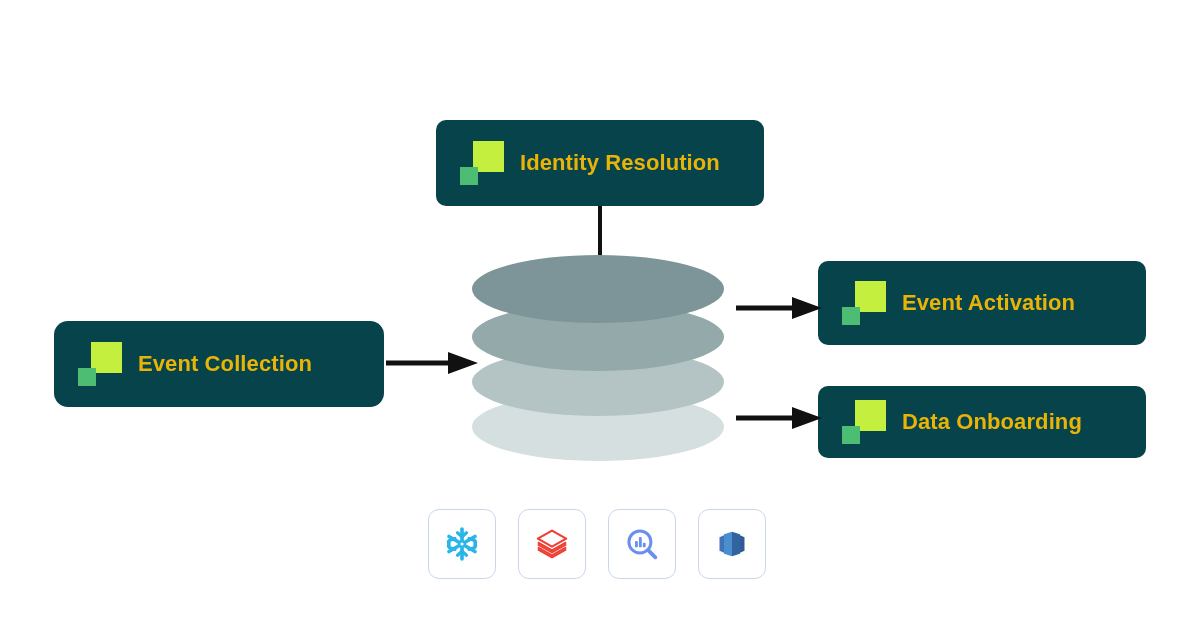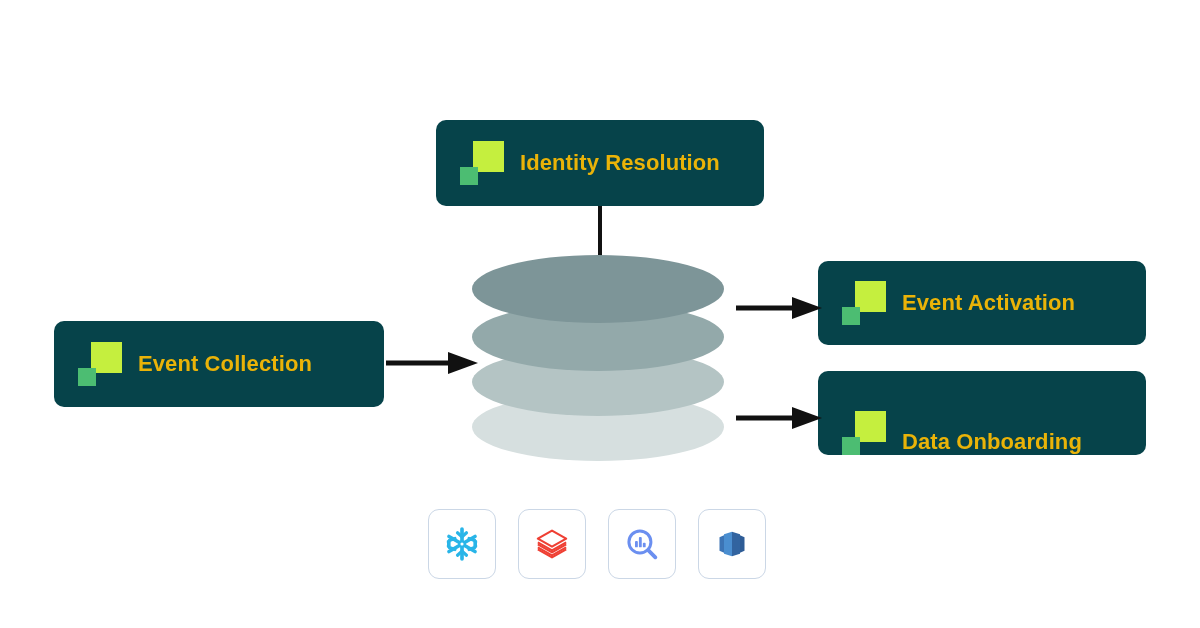--- a/index.html
+++ b/index.html
@@ -58,23 +58,23 @@
     position: absolute;
     left: 0;
     top: 26px;
     width: 18px;
     height: 18px;
     background: #4cbd72;
   }
 
   
   #card-identity      { left: 436px; top: 120px;  width: 328px; height: 86px; }
-  #card-event         { left: 54px;  top: 321px;  width: 330px; height: 86px; }
+  #card-event         { left: 54px;  top: 321px;  width: 330px; height: 86px; border-radius: 14px; }
   #card-activation    { left: 818px; top: 261px;  width: 328px; height: 84px; }
-  #card-onboarding    { left: 818px; top: 371px;  width: 328px; height: 84px; align-items: flex-end; }
+  #card-onboarding    { left: 818px; top: 386px;  width: 328px; height: 72px; }
 
   
   #connector-vertical {
     position: absolute;
     left: 598px;
     top: 205px;
     width: 4px;
     height: 66px;
     background: #111111;
   }

